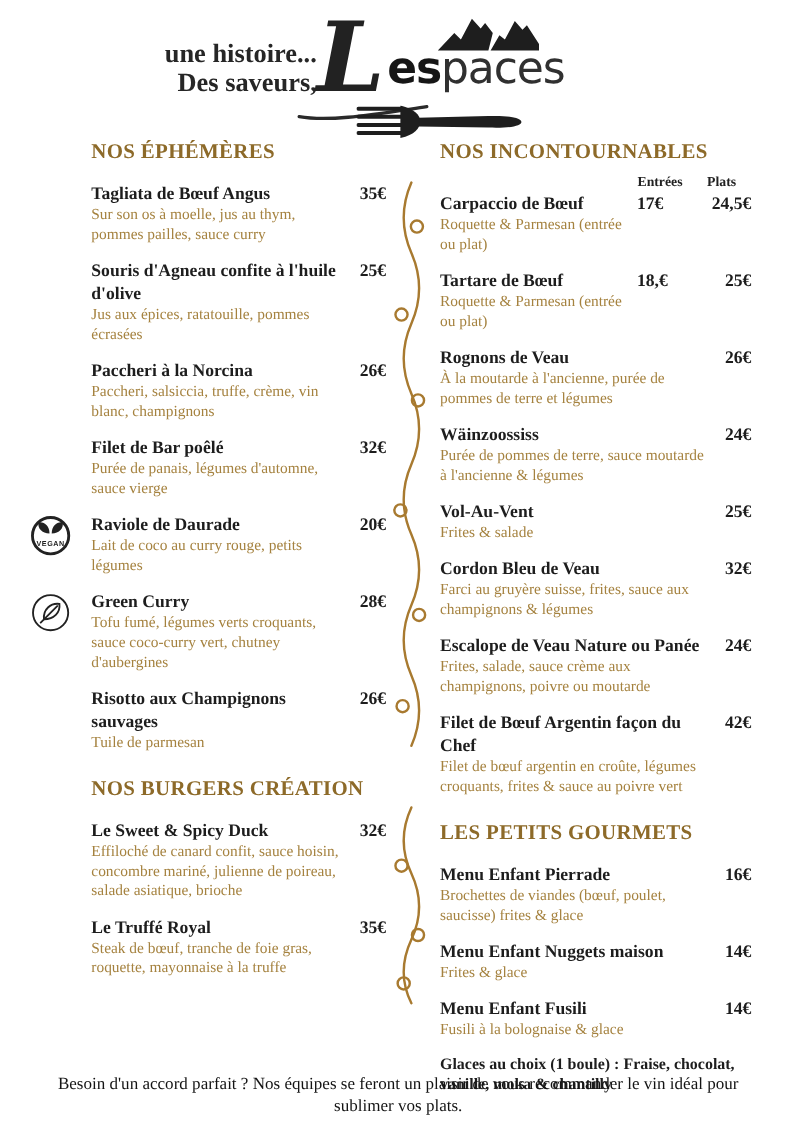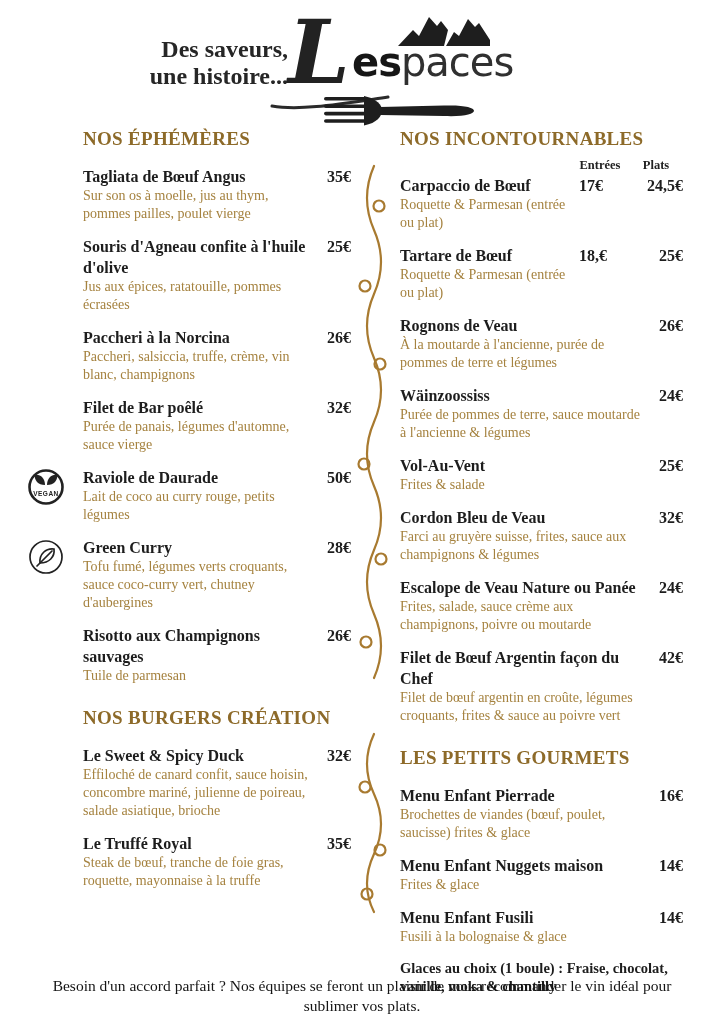--- a/index.html
+++ b/index.html
@@ -51,22 +51,22 @@
   .footer{position:absolute;left:0;top:960px;width:724px;text-align:center;}
   .footer p{margin:16px auto;max-width:620px;font-size:15.5px;font-weight:normal;
             line-height:20px;color:#141414;text-align:center;}
 </style>
 </head>
 <body>
 
 <div class="page">
 
   <div class="tagline">
+    <div>une histoire...</div>
     <div>Des saveurs,</div>
-    <div>une histoire...</div>
   </div>
 
   <span class="logo-l">L</span>
   <div class="logo-words"><span class="bold">es</span><span class="light">paces</span></div>
 
   <svg class="logo-swash" width="120" height="16" viewBox="0 0 120 16">
     <path d="M2,12 C30,17 70,10 118,3" fill="none" stroke="#2a2a2a" stroke-width="3" stroke-linecap="round"></path>
   </svg>
 
   <svg class="mountains-icon" width="94" height="38" viewBox="0 0 94 38">
@@ -106,21 +106,21 @@
   </svg>
 
   <div class="col col-left">
       <section class="menu-section">
     <h2 class="sec-heading">NOS ÉPHÉMÈRES</h2>
     <div class="sec-items">
           <div class="menu-item">
 
     <div class="item-main">
       <div class="item-name">Tagliata de Bœuf Angus</div>
-      <div class="item-desc">Sur son os à moelle, jus au thym, pommes pailles, poulet vierge</div>
+      <div class="item-desc">Sur son os à moelle, jus au thym, pommes pailles, sauce curry</div>
     </div>
     <div class="item-prices">
 
       <span class="price-plat">35€</span>
     </div>
   </div>
           <div class="menu-item">
 
     <div class="item-main">
       <div class="item-name">Souris d'Agneau confite à l'huile d'olive</div>
@@ -161,21 +161,21 @@
     <path d="M20,17 C27,17 31,12 30,7 C25,6 20,10 20,17 Z" fill="#222"></path>
     <text x="19" y="28" text-anchor="middle" font-family="Liberation Sans, sans-serif" font-size="6.5" font-weight="bold" fill="#222" letter-spacing="0.5">VEGAN</text>
   </svg>
 </span>
     <div class="item-main">
       <div class="item-name">Raviole de Daurade</div>
       <div class="item-desc">Lait de coco au curry rouge, petits légumes</div>
     </div>
     <div class="item-prices">
 
-      <span class="price-plat">50€</span>
+      <span class="price-plat">20€</span>
     </div>
   </div>
           <div class="menu-item">
     <span class="badge-slot">
   <svg width="38" height="38" viewBox="0 0 38 38">
     <circle cx="19" cy="19" r="16" fill="none" stroke="#222" stroke-width="1.7"></circle>
     <path d="M13,25 C12,16 19,10 27,11 C28,19 22,25 13,25 Z" fill="none" stroke="#222" stroke-width="1.7"></path>
     <line x1="10" y1="28" x2="25" y2="13" stroke="#222" stroke-width="1.7" stroke-linecap="round"></line>
   </svg>
 </span>

